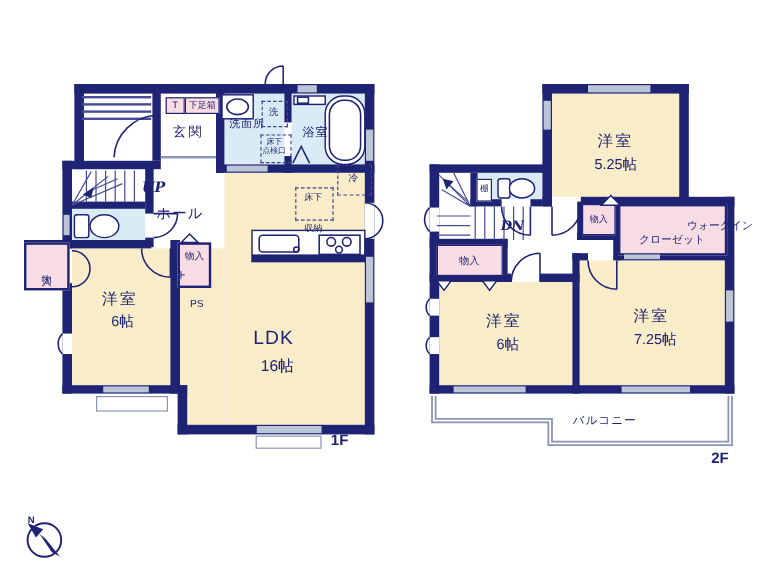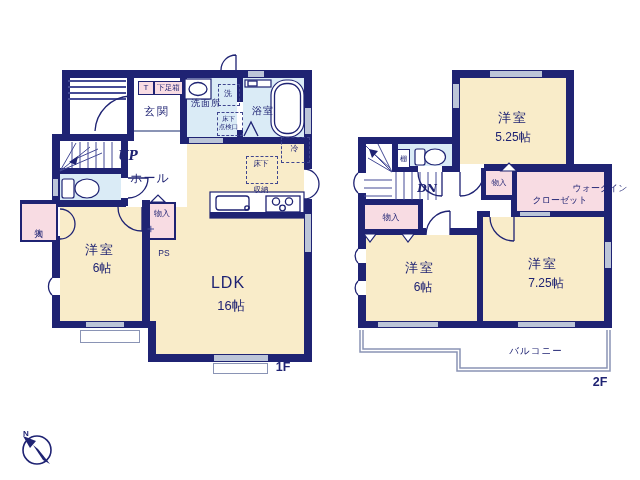--- a/index.html
+++ b/index.html
@@ -224,18 +224,18 @@
   <div class="lbl" style="left:403.5px;top:158px;font-size:7px;">棚</div>
   <div class="lbl it" style="left:427px;top:188px;font-size:11px;">DN</div>
   <div class="lbl" style="left:391px;top:217px;font-size:8.5px;">物入</div>
   <div class="lbl" style="left:499px;top:183px;font-size:7.5px;">物入</div>
   <div class="lbl" style="left:560px;top:188px;font-size:9px;margin-left:40px;">ウォークイン</div>
   <div class="lbl" style="left:560px;top:200px;font-size:9px;">クローゼット</div>
   <div class="lbl" style="left:420px;top:267px;font-size:13px;letter-spacing:2px;">洋室</div>
   <div class="lbl" style="left:423px;top:287px;font-size:12px;">6帖</div>
   <div class="lbl" style="left:543px;top:263px;font-size:13px;letter-spacing:2px;">洋室</div>
   <div class="lbl" style="left:546px;top:283px;font-size:12px;">7.25帖</div>
-  <div class="lbl" style="left:536px;top:351px;font-size:9.5px;letter-spacing:1px;">バルコニー</div>
+  <div class="lbl" style="left:504px;top:351px;font-size:9.5px;letter-spacing:1px;">バルコニー</div>
   <div class="lbl bold" style="left:600px;top:382px;font-size:12.5px;">2F</div>
 
   <div class="lbl bold" style="left:26px;top:434px;font-size:8px;">N</div>
 
 </div>
 
 </body></html>

